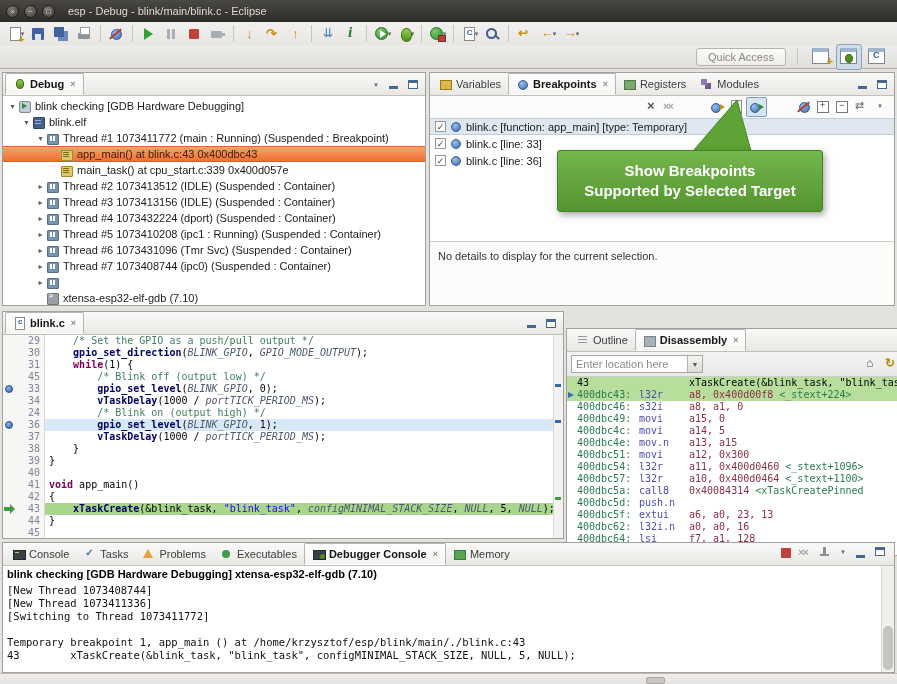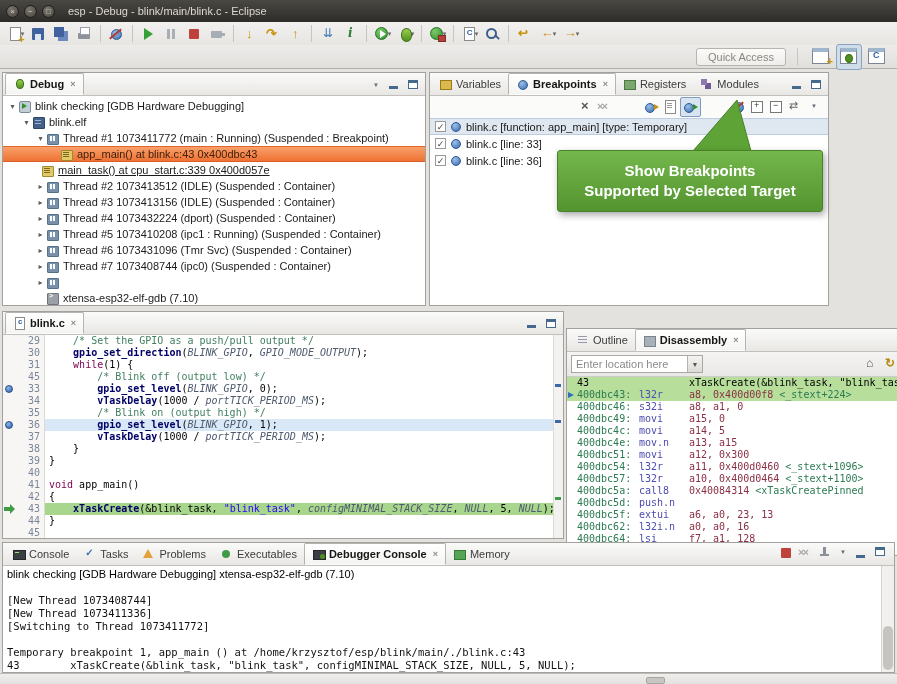--- a/index.html
+++ b/index.html
@@ -86,21 +86,21 @@
   .i-min::before{content:'';position:absolute;left:2px;bottom:3px;width:9px;height:3px;background:#44698c}
   .i-max::before{content:'';position:absolute;left:2px;top:2px;width:10px;height:9px;border:1px solid #44698c;border-top:3px solid #44698c;background:#fff;box-sizing:border-box}
   .i-home::before{content:'⌂';position:absolute;left:3px;top:0;color:#555;font-size:12px}
   .i-refresh::before{content:'↻';position:absolute;left:3px;top:0;color:#b58a0b;font-size:12px;font-weight:bold}
   .i-pin::before{content:'';position:absolute;left:7px;top:2px;width:3px;height:7px;background:#8a9096}
   .i-pin::after{content:'';position:absolute;left:4px;top:9px;width:9px;height:2px;background:#8a9096}
 
   
   .panel{position:absolute;border:1px solid #a3a19d;background:#fbfbfa;display:flex;flex-direction:column;box-sizing:border-box}
   #debug-panel{left:2px;top:72px;width:424px;height:234px}
-  #bp-panel{left:429px;top:72px;width:400px;height:234px}
+  #bp-panel{left:429px;top:72px;width:466px;height:234px}
   #editor-panel{left:2px;top:311px;width:562px;height:228px}
   #disasm-panel{left:566px;top:328px;width:396px;height:228px}
   #console-panel{left:2px;top:542px;width:893px;height:131px}
 
   .tabbar{flex:0 0 22px;display:flex;align-items:flex-end;background:linear-gradient(#fafaf9,#e8e7e4);
     border-bottom:1px solid #c2c0bc;padding-left:2px}
   .tabs{display:flex;height:22px;align-items:flex-end}
   .tab{height:22px;box-sizing:border-box;display:flex;align-items:center;gap:4px;padding:0 7px;
     font-size:11px;color:#3c3c3c;white-space:nowrap}
   .tab.active{background:linear-gradient(#ffffff,#f4f4f2);border:1px solid #b6b4b0;border-bottom:1px solid #fdfdfc;
@@ -146,21 +146,21 @@
   .erow{display:flex;height:12px;line-height:12px;font-family:"DejaVu Sans Mono",monospace;font-size:10px}
   .emark{flex:0 0 13px;position:relative;background:#f7f6f5}
   .enum{flex:0 0 24px;text-align:right;padding-right:4px;color:#7c8699;background:#f7f6f5;border-right:1px solid #dcdad7}
   .ecode{flex:1;white-space:pre;padding-left:4px;color:#000}
   .erow.hlg .ecode{background:#a8d68c}
   .erow.hlb .ecode{background:#d9e8f6}
   .emark.bp::before{content:'';position:absolute;left:2px;top:2px;width:8px;height:8px;border-radius:50%;
     background:radial-gradient(circle at 35% 30%,#8cb6e6,#2f5fa5);border:1px solid #27508c;box-sizing:border-box}
   .emark.ip::before{content:'';position:absolute;left:1px;top:4px;width:6px;height:4px;background:#3f9b46}
   .emark.ip::after{content:'';position:absolute;left:7px;top:1px;border-left:5px solid #3f9b46;border-top:5px solid transparent;border-bottom:5px solid transparent}
-  .sx-cm{color:#3f7f5f}.sx-kw{color:#7f0055;font-weight:normal}.sx-st{color:#2a00ff}
+  .sx-cm{color:#3f7f5f}.sx-kw{color:#7f0055;font-weight:bold}.sx-st{color:#2a00ff}
   .sx-mc{color:#4e5a6e;font-style:italic}.sx-fn{color:#000066;font-weight:bold}.sx-p{color:#000}
   #editor-ruler{flex:0 0 9px;background:#f3f2f1;border-left:1px solid #dcdad7;position:relative}
   .rmark{position:absolute;left:1px;width:6px;height:3px}
 
   
   #disasm-loc{flex:0 0 24px;display:flex;align-items:center;gap:0;padding:0 4px;
     background:linear-gradient(#f5f4f2,#e9e8e6);border-bottom:1px solid #cfcdc9}
   .locbox{flex:0 0 132px;height:18px;border:1px solid #a9a7a3;background:#fff;display:flex;align-items:center;overflow:hidden;box-sizing:border-box}
   .locbox .ph{flex:1;font-size:11px;color:#8b8b8b;padding-left:4px;white-space:nowrap;overflow:hidden}
   .locdd{flex:0 0 14px;height:100%;background:linear-gradient(#f4f3f1,#dddbd8);border-left:1px solid #b5b2ad;
@@ -175,21 +175,21 @@
   .dop{color:#8a2f43}
   .dnote{color:#2a7a52}
   .drow.hl{background:#b7df9b}
   .drow.src .daddr,.drow.src .dop{color:#000}
   .vscroll{position:absolute;right:0;top:0;bottom:0;width:12px;background:#f1f0ee;border-left:1px solid #d7d5d1}
   .vthumb{position:absolute;left:1px;right:1px;border-radius:5px;background:#c6c4c0}
 
   
   #console-toolbar{display:flex;align-items:center;margin:0 3px 3px 0}
   #console-body{flex:1;background:#fff;overflow:hidden;position:relative;padding:2px 4px}
-  #console-header{font-size:11px;font-weight:normal;color:#000;margin-bottom:14px;white-space:nowrap}
+  #console-header{font-size:11px;font-weight:bold;color:#000;margin-bottom:4px;white-space:nowrap}
   .cline{font-family:"DejaVu Sans Mono",monospace;font-size:10.5px;line-height:13px;white-space:pre;color:#111}
 
   
   .tico{width:13px;height:12px;position:relative;display:inline-block;flex:0 0 13px}
   .tk-bug::before{content:'';position:absolute;left:3px;top:1px;width:8px;height:10px;border-radius:50%/46%;
     background:linear-gradient(#9ccf4f,#4f8f1f);border:1px solid #3a6f12;box-sizing:border-box}
   .tk-vars::before{content:'';position:absolute;left:1px;top:2px;width:10px;height:8px;background:#ddb84d;border:1px solid #9a7a1a}
   .tk-bp::before{content:'';position:absolute;left:2px;top:2px;width:8px;height:8px;border-radius:50%;
     background:radial-gradient(circle at 35% 30%,#9cc0ea,#3a69a8);border:1px solid #2d5a96}
   .tk-reg::before{content:'';position:absolute;left:1px;top:2px;width:10px;height:8px;background:#7aa86f;border:1px solid #4c7a42}
@@ -355,21 +355,21 @@
         <div class="trow" style="padding-left: 32px;">
           <span class="tw">▾</span>
           <span class="tri tri-thread"></span>
           <span>Thread #1 1073411772 (main : Running) (Suspended : Breakpoint)</span>
         </div>
         <div class="trow sel" style="padding-left: 46px;">
           <span class="tw"></span>
           <span class="tri tri-frame"></span>
           <span>app_main() at blink.c:43 0x400dbc43</span>
         </div>
-        <div class="trow" style="padding-left: 27px; text-decoration: underline;">
+        <div class="trow" style="padding-left: 46px;">
           <span class="tw"></span>
           <span class="tri tri-frame"></span>
           <span>main_task() at cpu_start.c:339 0x400d057e</span>
         </div>
         <div class="trow" style="padding-left: 32px;">
           <span class="tw">▸</span>
           <span class="tri tri-thread"></span>
           <span>Thread #2 1073413512 (IDLE) (Suspended : Container)</span>
         </div>
         <div class="trow" style="padding-left: 32px;">
@@ -479,20 +479,23 @@
           <span class="bpdot"></span>
           <span>blink.c [line: 33]</span>
         </div>
         <div class="bprow">
           <span class="cb">✓</span>
           <span class="bpdot"></span>
           <span>blink.c [line: 36]</span>
         </div>
       </div>
     <div id="bp-fill"></div>
+    <div id="bp-details">
+      <span>No details to display for the current selection.</span>
+    </div>
   </div>
 
   <div class="panel" id="editor-panel">
     <div class="tabbar">
       <div class="tabs" id="editor-tabs">
           <div class="tab active">
             <span class="tico tk-cfile"></span>
             <span>blink.c</span>
             <span class="closex">×</span>
           </div>
@@ -530,21 +533,21 @@
             <span class="enum">33</span>
             <span class="ecode"><span class="sx-p">        </span><span class="sx-fn">gpio_set_level</span><span class="sx-p">(</span><span class="sx-mc">BLINK_GPIO</span><span class="sx-p">, 0);</span></span>
           </div>
           <div class="erow">
             <span class="emark"></span>
             <span class="enum">34</span>
             <span class="ecode"><span class="sx-p">        </span><span class="sx-fn">vTaskDelay</span><span class="sx-p">(1000 / </span><span class="sx-mc">portTICK_PERIOD_MS</span><span class="sx-p">);</span></span>
           </div>
           <div class="erow">
             <span class="emark"></span>
-            <span class="enum">35</span>
+            <span class="enum">24</span>
             <span class="ecode"><span class="sx-cm">        /* Blink on (output high) */</span></span>
           </div>
           <div class="erow hlb">
             <span class="emark bp"></span>
             <span class="enum">36</span>
             <span class="ecode"><span class="sx-p">        </span><span class="sx-fn">gpio_set_level</span><span class="sx-p">(</span><span class="sx-mc">BLINK_GPIO</span><span class="sx-p">, 1);</span></span>
           </div>
           <div class="erow">
             <span class="emark"></span>
             <span class="enum">37</span>

